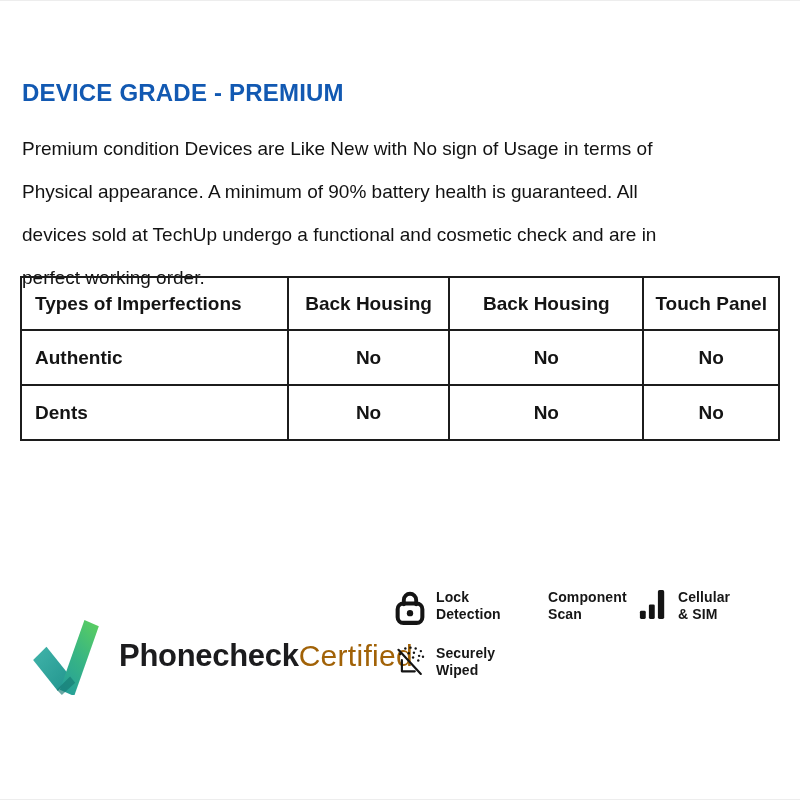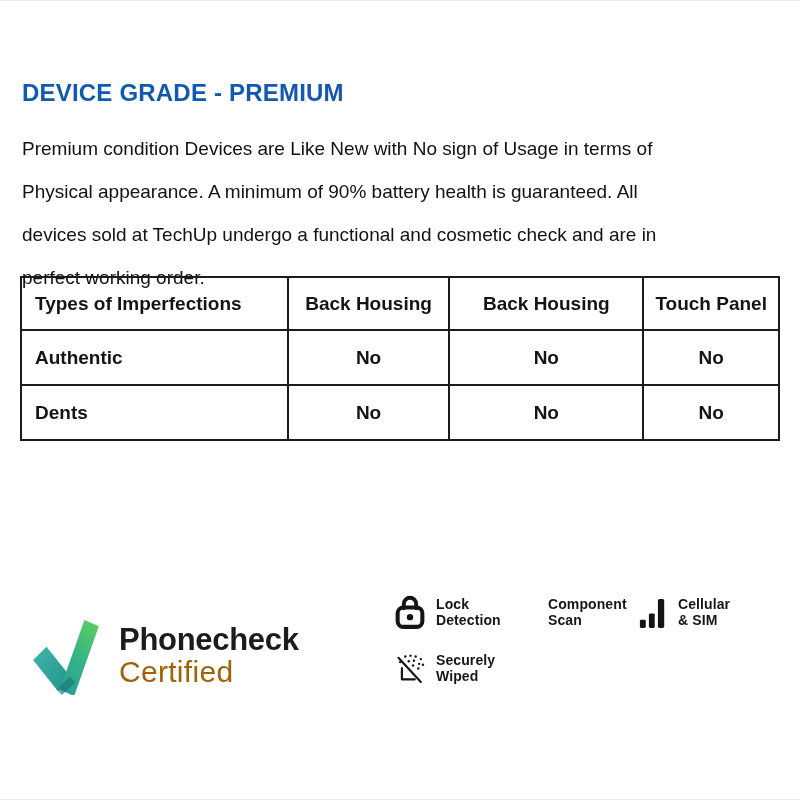--- a/index.html
+++ b/index.html
@@ -42,29 +42,29 @@
   table.imperfections tbody tr{height:55px;}
   td.functional{
     color:var(--functional-blue,#1565c0);
     font-size:17px;letter-spacing:.2px;
   }
   
   .pc-logo{
     position:absolute;left:30px;top:616px;
     display:flex;align-items:center;gap:15px;
   }
-  .pc-logo-text{display:flex;flex-direction:column;}
+  .pc-logo-text{display:flex;}
   .pc-brand{font-size:31px;font-weight:700;color:#1c1c1e;line-height:1.02;letter-spacing:-.3px;}
   .pc-sub{font-size:30px;font-weight:400;color:#a16207;line-height:1.06;letter-spacing:.3px;}
   .features{
     position:absolute;left:394px;top:588px;
     display:grid;grid-template-columns:112px 130px 118px;
     row-gap:16px;
   }
-  .feature{display:flex;align-items:flex-end;gap:10px;height:40px;}
+  .feature{display:flex;align-items:flex-start;gap:10px;height:40px;}
   .ficon{width:32px;flex:none;display:flex;align-items:center;justify-content:center;}
   .flabel{
     font-size:14px;font-weight:700;line-height:1.18;
     color:#161616;white-space:pre-line;letter-spacing:.1px;
   }
 </style>
 </head>
 <body>
 
 <div class="page">

